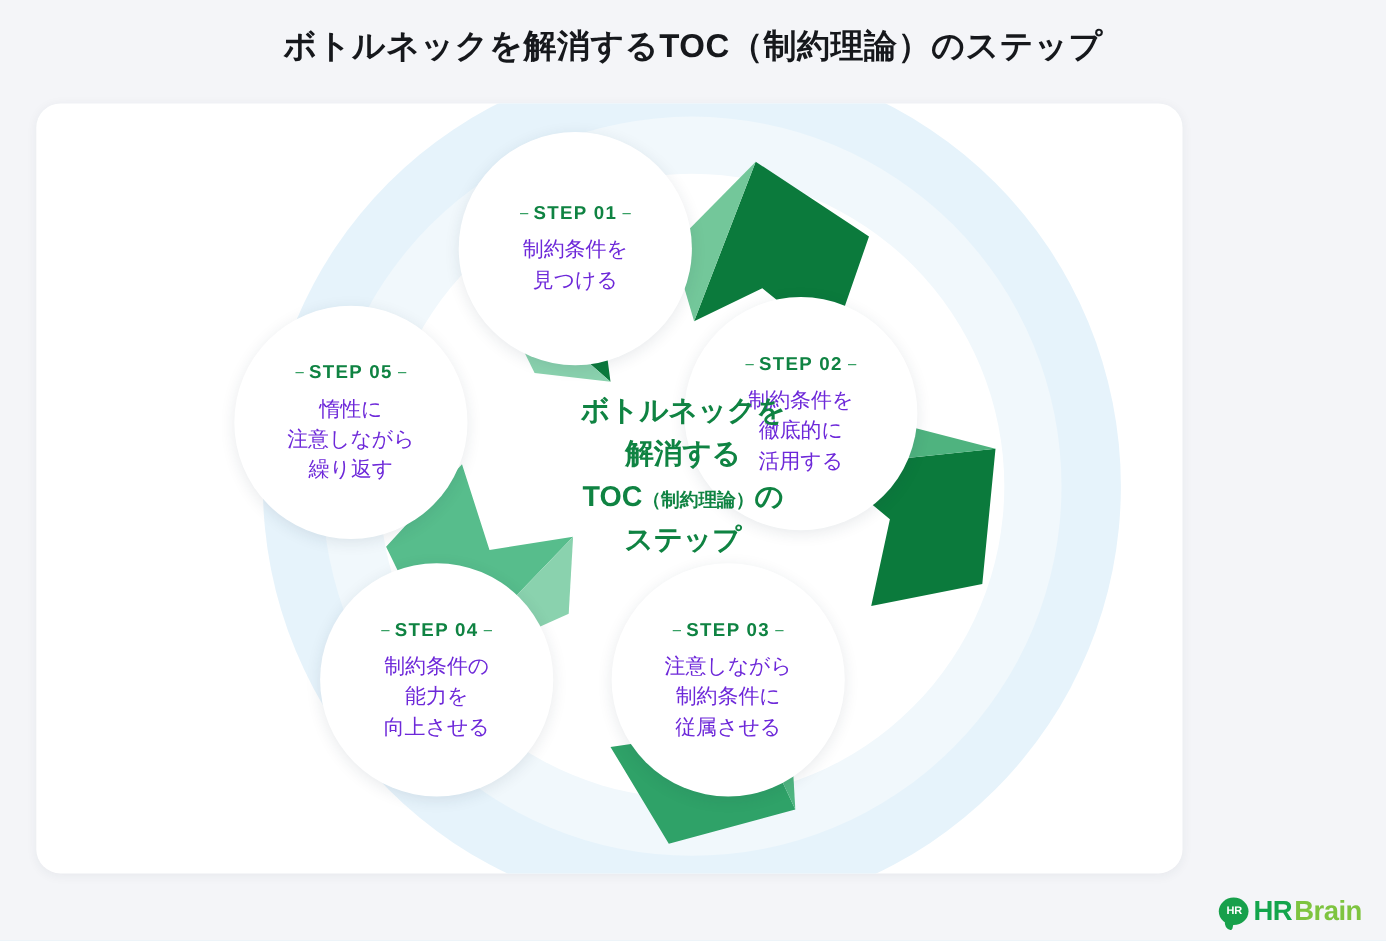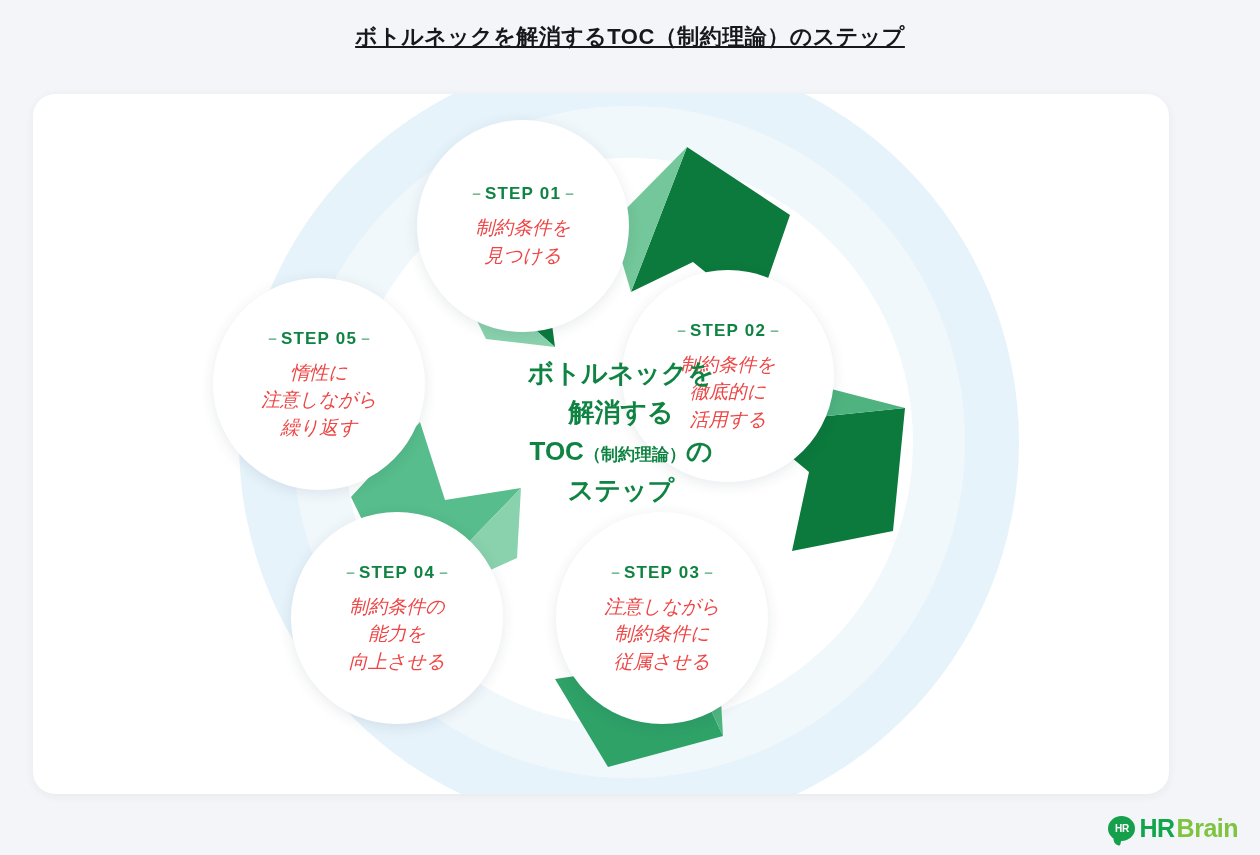--- a/index.html
+++ b/index.html
@@ -15,33 +15,32 @@
     overflow: hidden;
     position: relative;
   }
 
   #page-title {
     position: absolute;
     top: 22px;
     left: 0;
     width: 1260px;
     text-align: center;
-    font-size: 22px;
+    font-size: 30px;
     font-weight: bold;
     color: #16181c;
     letter-spacing: 0.5px;
     white-space: nowrap;
-    text-decoration: underline;
   }
 
   #card {
     position: absolute;
     left: 33px;
     top: 94px;
-    width: 1136px;
+    width: 1042px;
     height: 700px;
     background: #ffffff;
     border-radius: 22px;
     box-shadow: 0 2px 10px rgba(40,50,70,0.06);
     overflow: hidden;
   }
 
   
   .ring {
     position: absolute;
@@ -96,23 +95,22 @@
     white-space: nowrap;
   }
   .step-label .dash {
     font-weight: normal;
     color: #2f9c5e;
     letter-spacing: 0;
   }
   .step-text {
     font-size: 19px;
     line-height: 1.45;
-    color: #ef4444;
+    color: #6d28d9;
     font-weight: 500;
-    font-style: italic;
   }
 
   #circle-1 { left: 384px; top: 26px; }
   #circle-2 { left: 589px; top: 176px; }
   #circle-3 { left: 523px; top: 418px; }
   #circle-4 { left: 258px; top: 418px; }
   #circle-5 { left: 180px; top: 184px; }
 
   
   #center-label {

